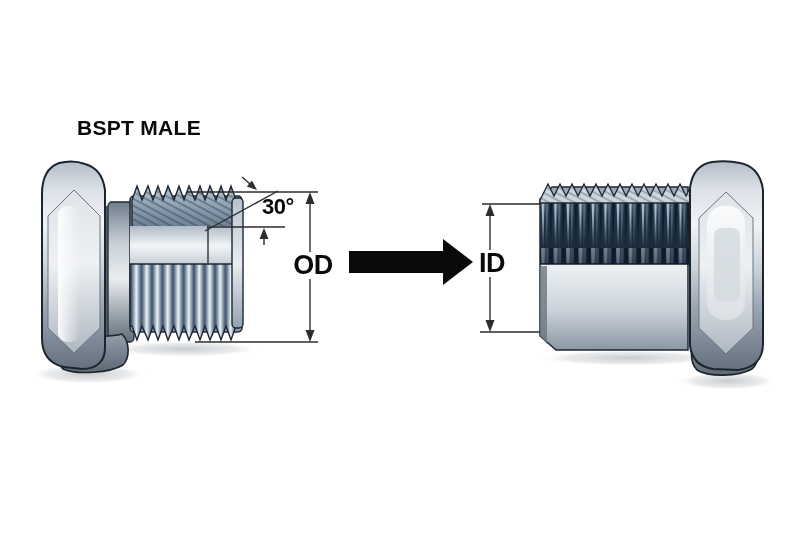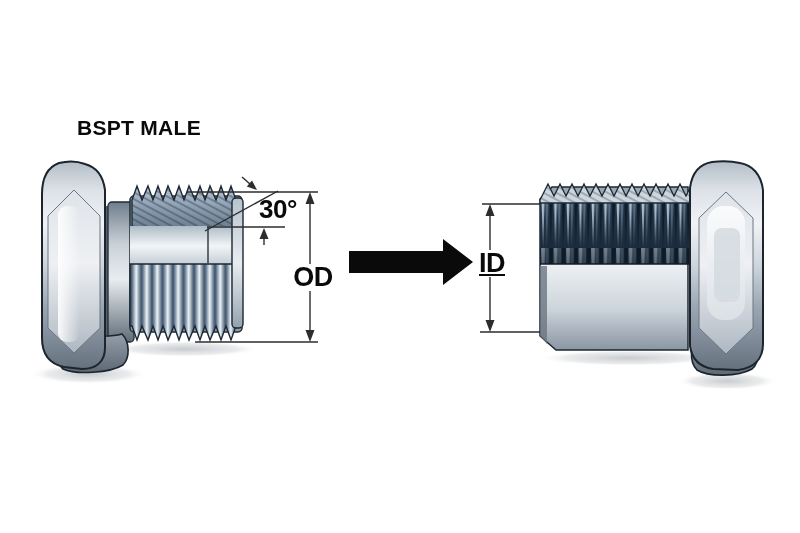--- a/index.html
+++ b/index.html
@@ -7,21 +7,21 @@
     position:relative;width:800px;height:533px;background:#ffffff;overflow:hidden;
     font-family:"Liberation Sans", sans-serif;
   }
   .stage svg{position:absolute;left:0;top:0;}
   .lbl{
     position:absolute;transform:translateX(-50%);
     color:#0a0a0a;font-weight:bold;white-space:nowrap;line-height:1;
   }
   .title{font-size:21px;letter-spacing:.3px;}
   .dim{font-size:27px;background:#ffffff;padding:0 3px;letter-spacing:-0.5px;}
-  .angle{font-size:26px;letter-spacing:-0.5px;}
+  .angle{font-size:22px;letter-spacing:-0.5px;}
 </style>
 </head>
 <body>
 
 <div class="stage">
 
 <svg width="800" height="533" viewBox="0 0 800 533">
   <defs>
     <linearGradient id="hexGrad" x1="0" y1="0" x2="0" y2="1">
       <stop offset="0" stop-color="#b3bdc7"></stop>
@@ -191,16 +191,16 @@
 
     <path d="M712,162 C700,164 692,172 690,188 L690,346 C692,360 700,367 713,369 L738,370 C754,368 763,359 763,344 L763,190 C761,174 752,165 740,163 C731,161 721,161 712,162 Z" fill="url(#hexGrad)" stroke="#1c242e" stroke-width="2"></path>
     <path d="M726,192 L753,218 L753,328 L726,354 L699,328 L699,218 Z" fill="url(#faceGrad)" stroke="#6a7682" stroke-width="1"></path>
     <rect x="707" y="206" width="38" height="114" rx="17" fill="url(#capsuleGrad)" opacity="0.95"></rect>
     <rect x="714" y="228" width="26" height="74" rx="8" fill="#d4dadf" opacity="0.85"></rect>
   </g>
 </svg>
 
 <div class="lbl title" style="left:139px;top:117px;">BSPT MALE</div>
 <div class="lbl angle" style="left:278px;top:196px;">30°</div>
-<div class="lbl dim" style="left:313px;top:264px;">OD</div>
-<div class="lbl dim" style="left:492px;top:250px;text-decoration:underline;">ID</div>
+<div class="lbl dim" style="left:313px;top:252px;">OD</div>
+<div class="lbl dim" style="left:492px;top:250px;">ID</div>
 
 </div>
 
 </body></html>

